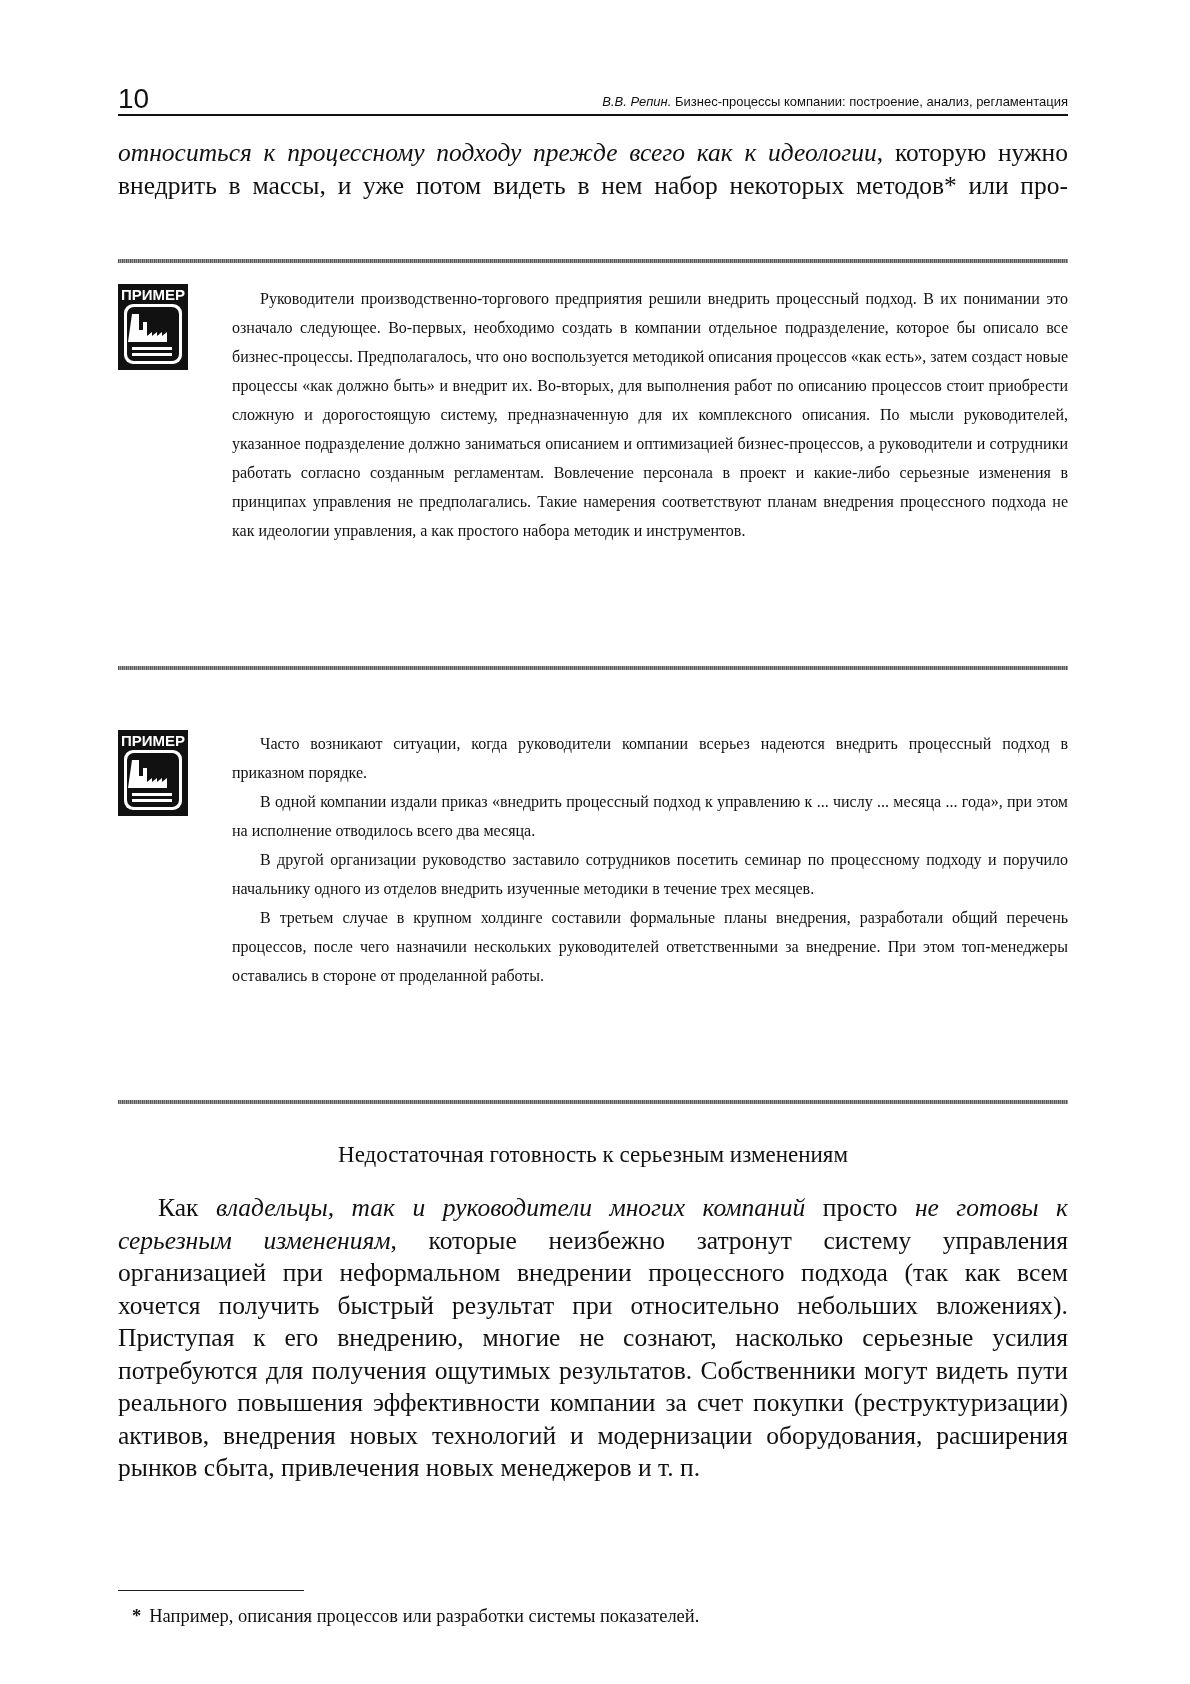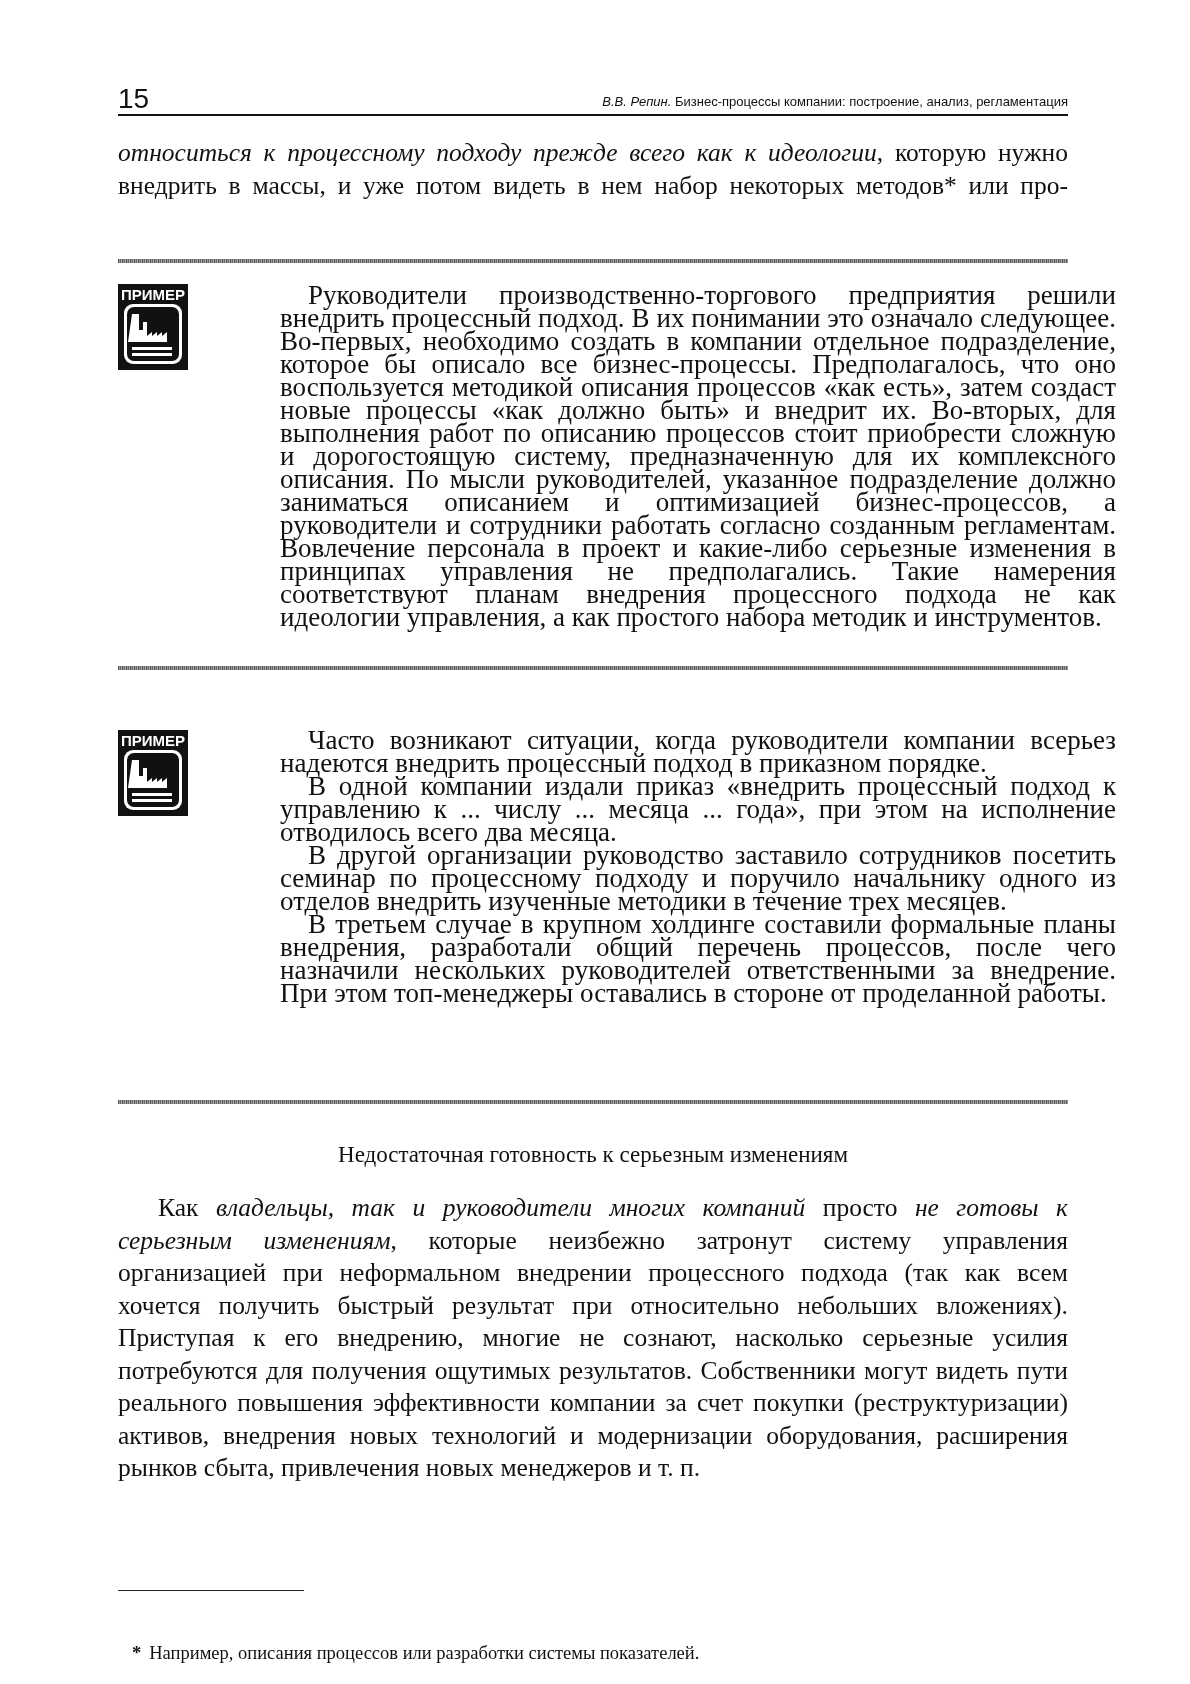--- a/index.html
+++ b/index.html
@@ -6,49 +6,49 @@
   body { width: 1190px; height: 1684px; position: relative; overflow: hidden; color: #111; }
   .page { position: absolute; left: 0; top: 0; width: 1190px; height: 1684px; }
 
   .running-head { position: absolute; left: 118px; top: 80px; width: 950px; height: 34px; border-bottom: 2px solid #111; }
   .page-num { position: absolute; left: 0; bottom: 0px; font-family: "Liberation Sans", sans-serif; font-size: 28px; line-height: 30px; }
   .head-title { position: absolute; right: 0; bottom: 3px; font-family: "Liberation Sans", sans-serif; font-size: 13px; line-height: 18px; }
   .head-title i { font-style: italic; }
 
   .text { font-family: "Liberation Serif", serif; text-align: justify; }
   .main { font-size: 25.5px; line-height: 32.5px; }
-  .small { font-size: 27px; line-height: 23px; margin-left: 48px; }
+  .small { font-size: 16px; line-height: 29px; }
   .indent { text-indent: 28px; }
   .main.indent { text-indent: 40px; }
   p { margin: 0; }
   i { }
 
   .block { position: absolute; }
   .line-justify { display: block; text-align: justify; text-align-last: justify; }
 
   .rule { position: absolute; left: 118px; width: 950px; height: 4px;
     background: repeating-linear-gradient(90deg, #555 0 1px, #999 1px 2px, #666 2px 3px, #aaa 3px 4px); }
 
   .example-icon { position: absolute; left: 118px; width: 47px; height: 86px; }
   .example-text { position: absolute; left: 232px; width: 836px; }
 
   .section-heading { position: absolute; left: 118px; top: 1140px; width: 950px; text-align: center;
     font-family: "Liberation Serif", serif; font-weight: normal; font-size: 23px; line-height: 30px; }
 
   .footnote-rule { position: absolute; left: 118px; top: 1590px; width: 186px; height: 0; border-top: 1.5px solid #222; }
-  .footnote { position: absolute; left: 132px; top: 1604px; width: 900px; font-family: "Liberation Serif", serif; font-size: 18.5px; line-height: 24px; margin-top: 37px; }
+  .footnote { position: absolute; left: 132px; top: 1604px; width: 900px; font-family: "Liberation Serif", serif; font-size: 18.5px; line-height: 24px; }
   .footnote .star { font-weight: bold; margin-right: 8px; }
 </style>
 </head>
 <body>
 
 <div class="page">
 
   <div class="running-head">
-    <span class="page-num">15</span>
+    <span class="page-num">10</span>
     <span class="head-title"><i>В.В. Репин.</i> <span>Бизнес-процессы компании: построение, анализ, регламентация</span></span>
   </div>
 
   <div class="block text main" style="left:118px; top:137px; width:950px;">
     <span class="line-justify"><i>относиться к процессному подходу прежде всего как к идеологии</i><span>, которую нужно</span></span>
     <span class="line-justify">внедрить в массы, и уже потом видеть в нем набор некоторых методов* или про-</span>
   </div>
 
   <div class="rule" style="top:259px;"></div>
 

